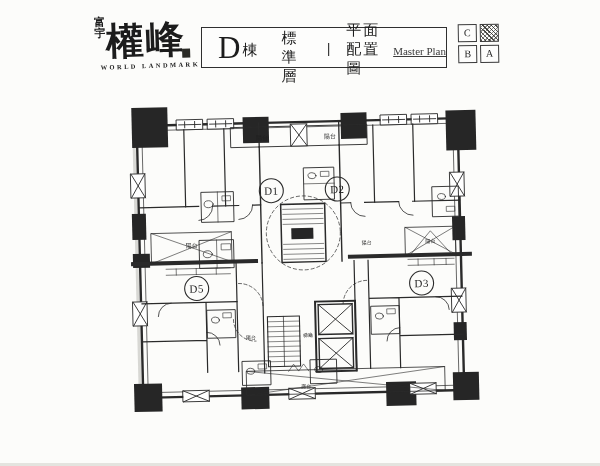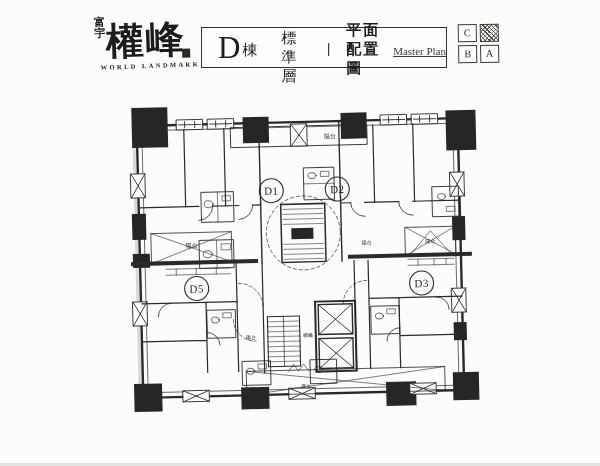--- a/index.html
+++ b/index.html
@@ -18,21 +18,21 @@
   
   .title-box{
     position:absolute; left:201px; top:27px; width:246px; height:41px;
     border:1.5px solid #2f2f2f; background:#fdfdfc;
     display:flex; align-items:center; box-sizing:border-box; padding-left:16px;
   }
   .t-building{font-size:31px; line-height:31px; font-weight:400;}
   .t-suffix{font-size:15px; margin-left:2px; margin-top:6px;}
   .t-floor{font-size:15px; margin-left:24px; letter-spacing:4px; margin-top:19px;}
   .t-div{font-size:15px; margin-left:16px; margin-top:2px; font-weight:700;}
-  .t-plan{font-size:15px; font-weight:700; margin-left:16px; letter-spacing:2px; margin-top:3px;}
+  .t-plan{font-size:15px; font-weight:400; margin-left:16px; letter-spacing:2px; margin-top:3px;}
   .t-plan-en{font-size:11px; margin-left:3px; margin-top:6px; color:#3b3b3b; white-space:nowrap;text-decoration:underline;}
   
   .locator{position:absolute; left:458px; top:24px; display:grid;
     grid-template-columns:19px 19px; grid-auto-rows:18px; gap:3px; transform:rotate(-1deg);}
   .loc-box{border:1.2px solid #3a3a3a; background:#fdfdfc; display:flex; align-items:center; justify-content:center;
     font-size:10px; line-height:10px;}
   .loc-box.hatched{
     background-image:
       repeating-linear-gradient(45deg, rgba(45,45,40,.85) 0 1px, transparent 1px 3px),
       repeating-linear-gradient(-45deg, rgba(45,45,40,.55) 0 1px, transparent 1px 3px);

